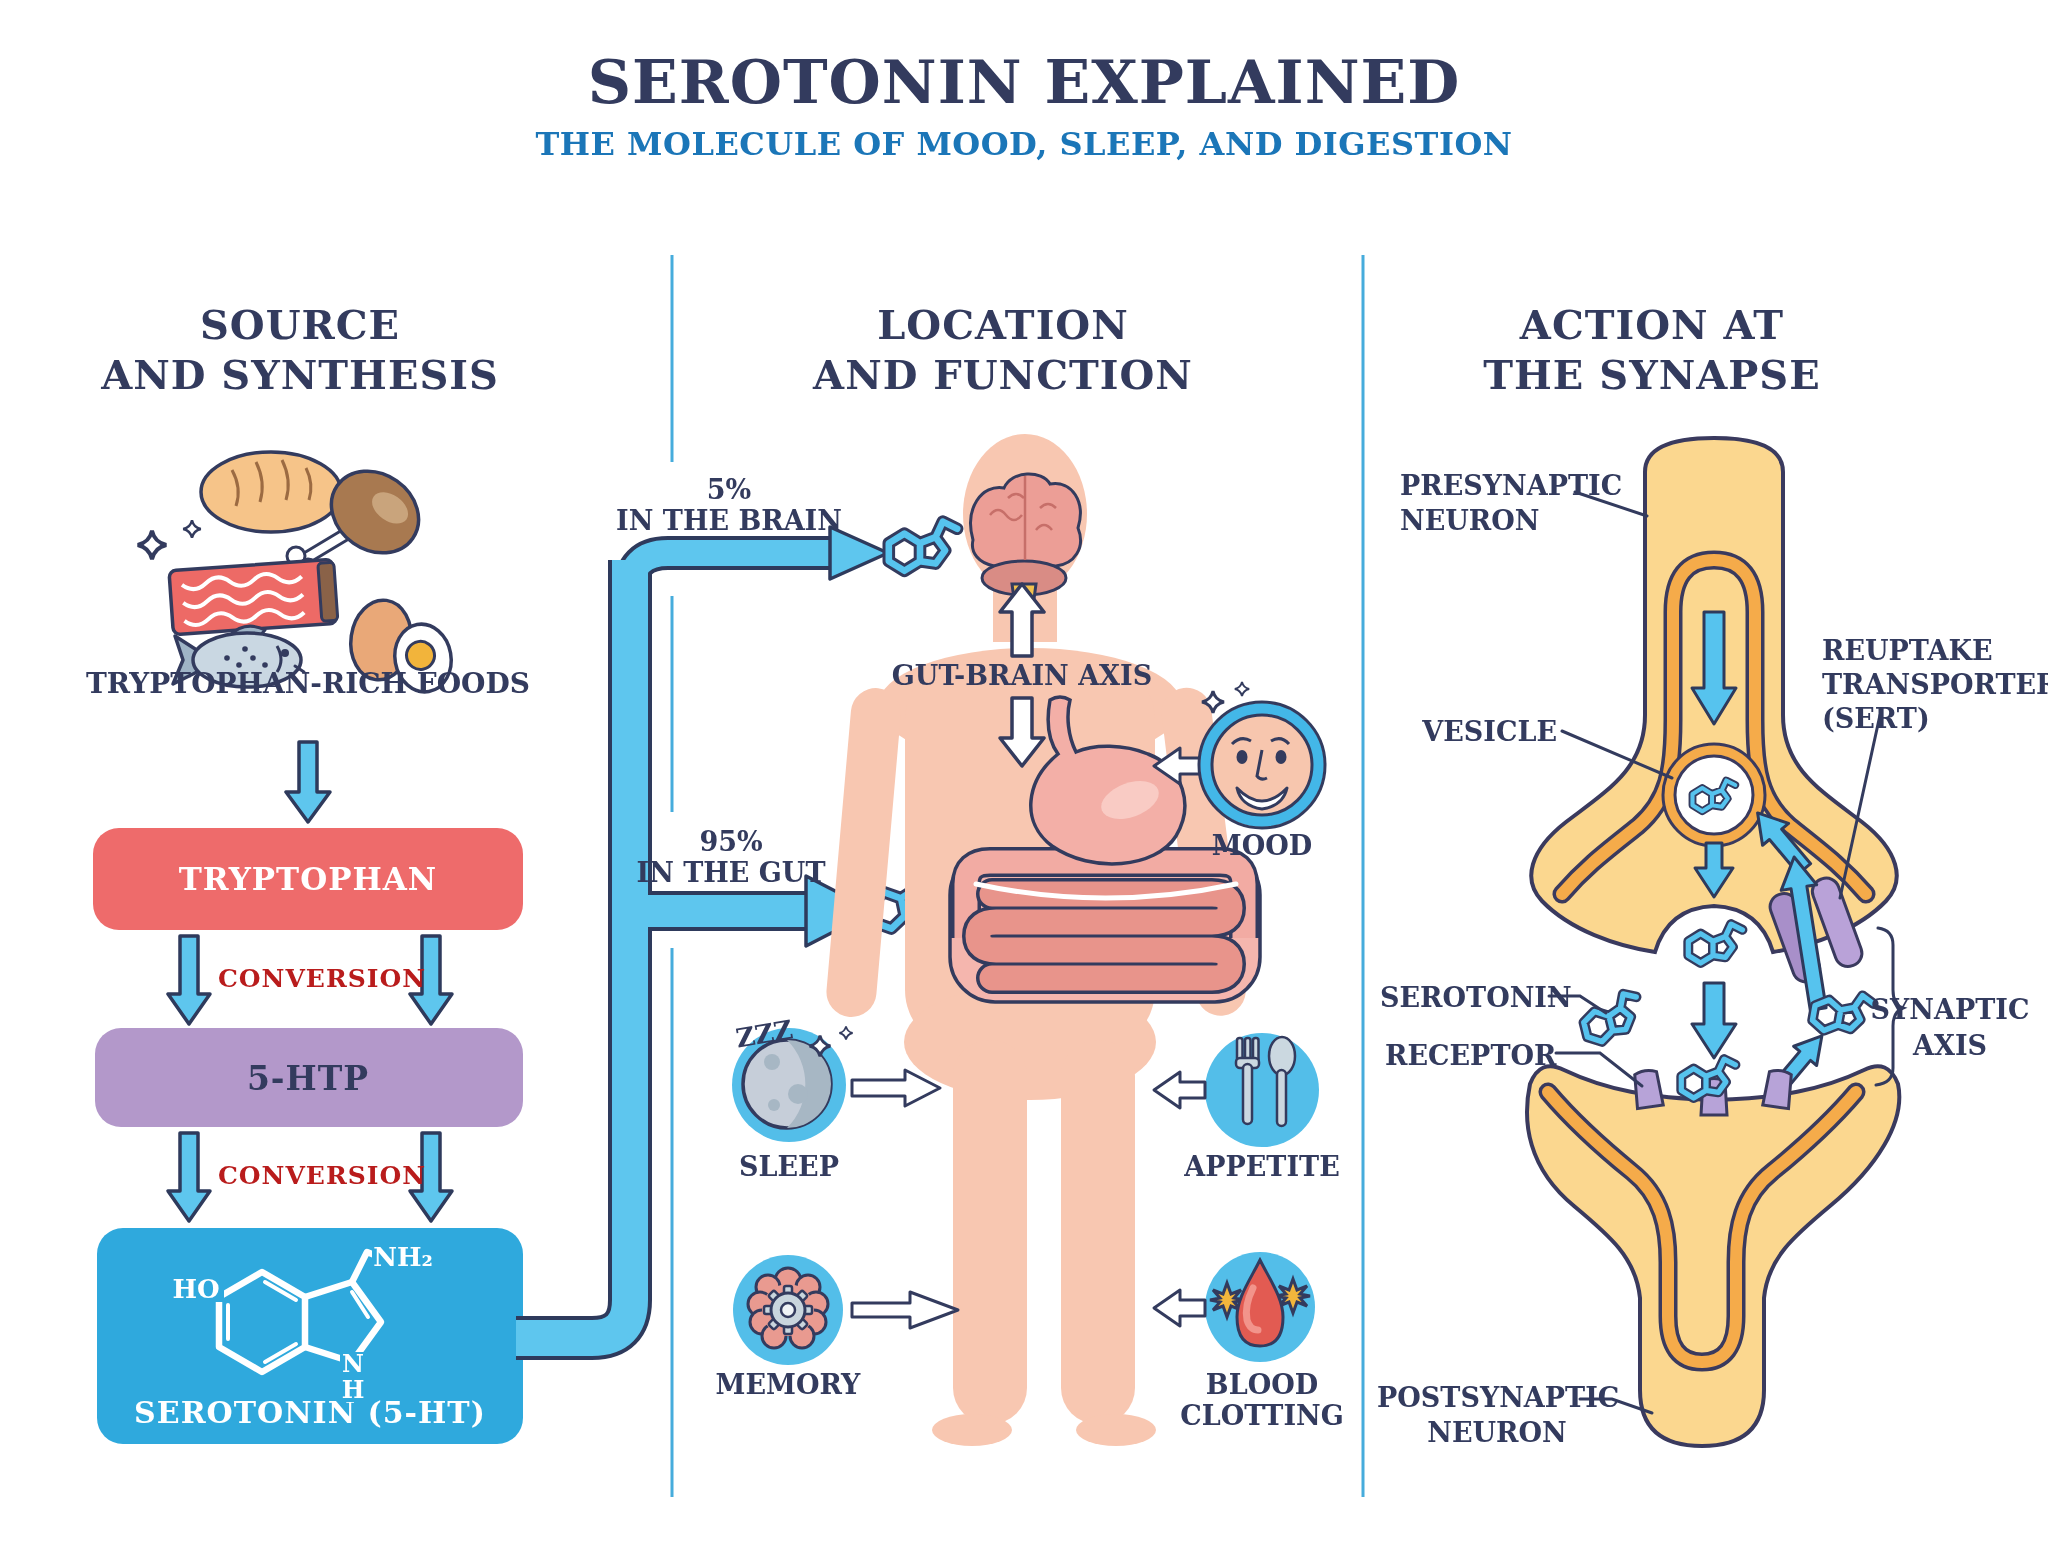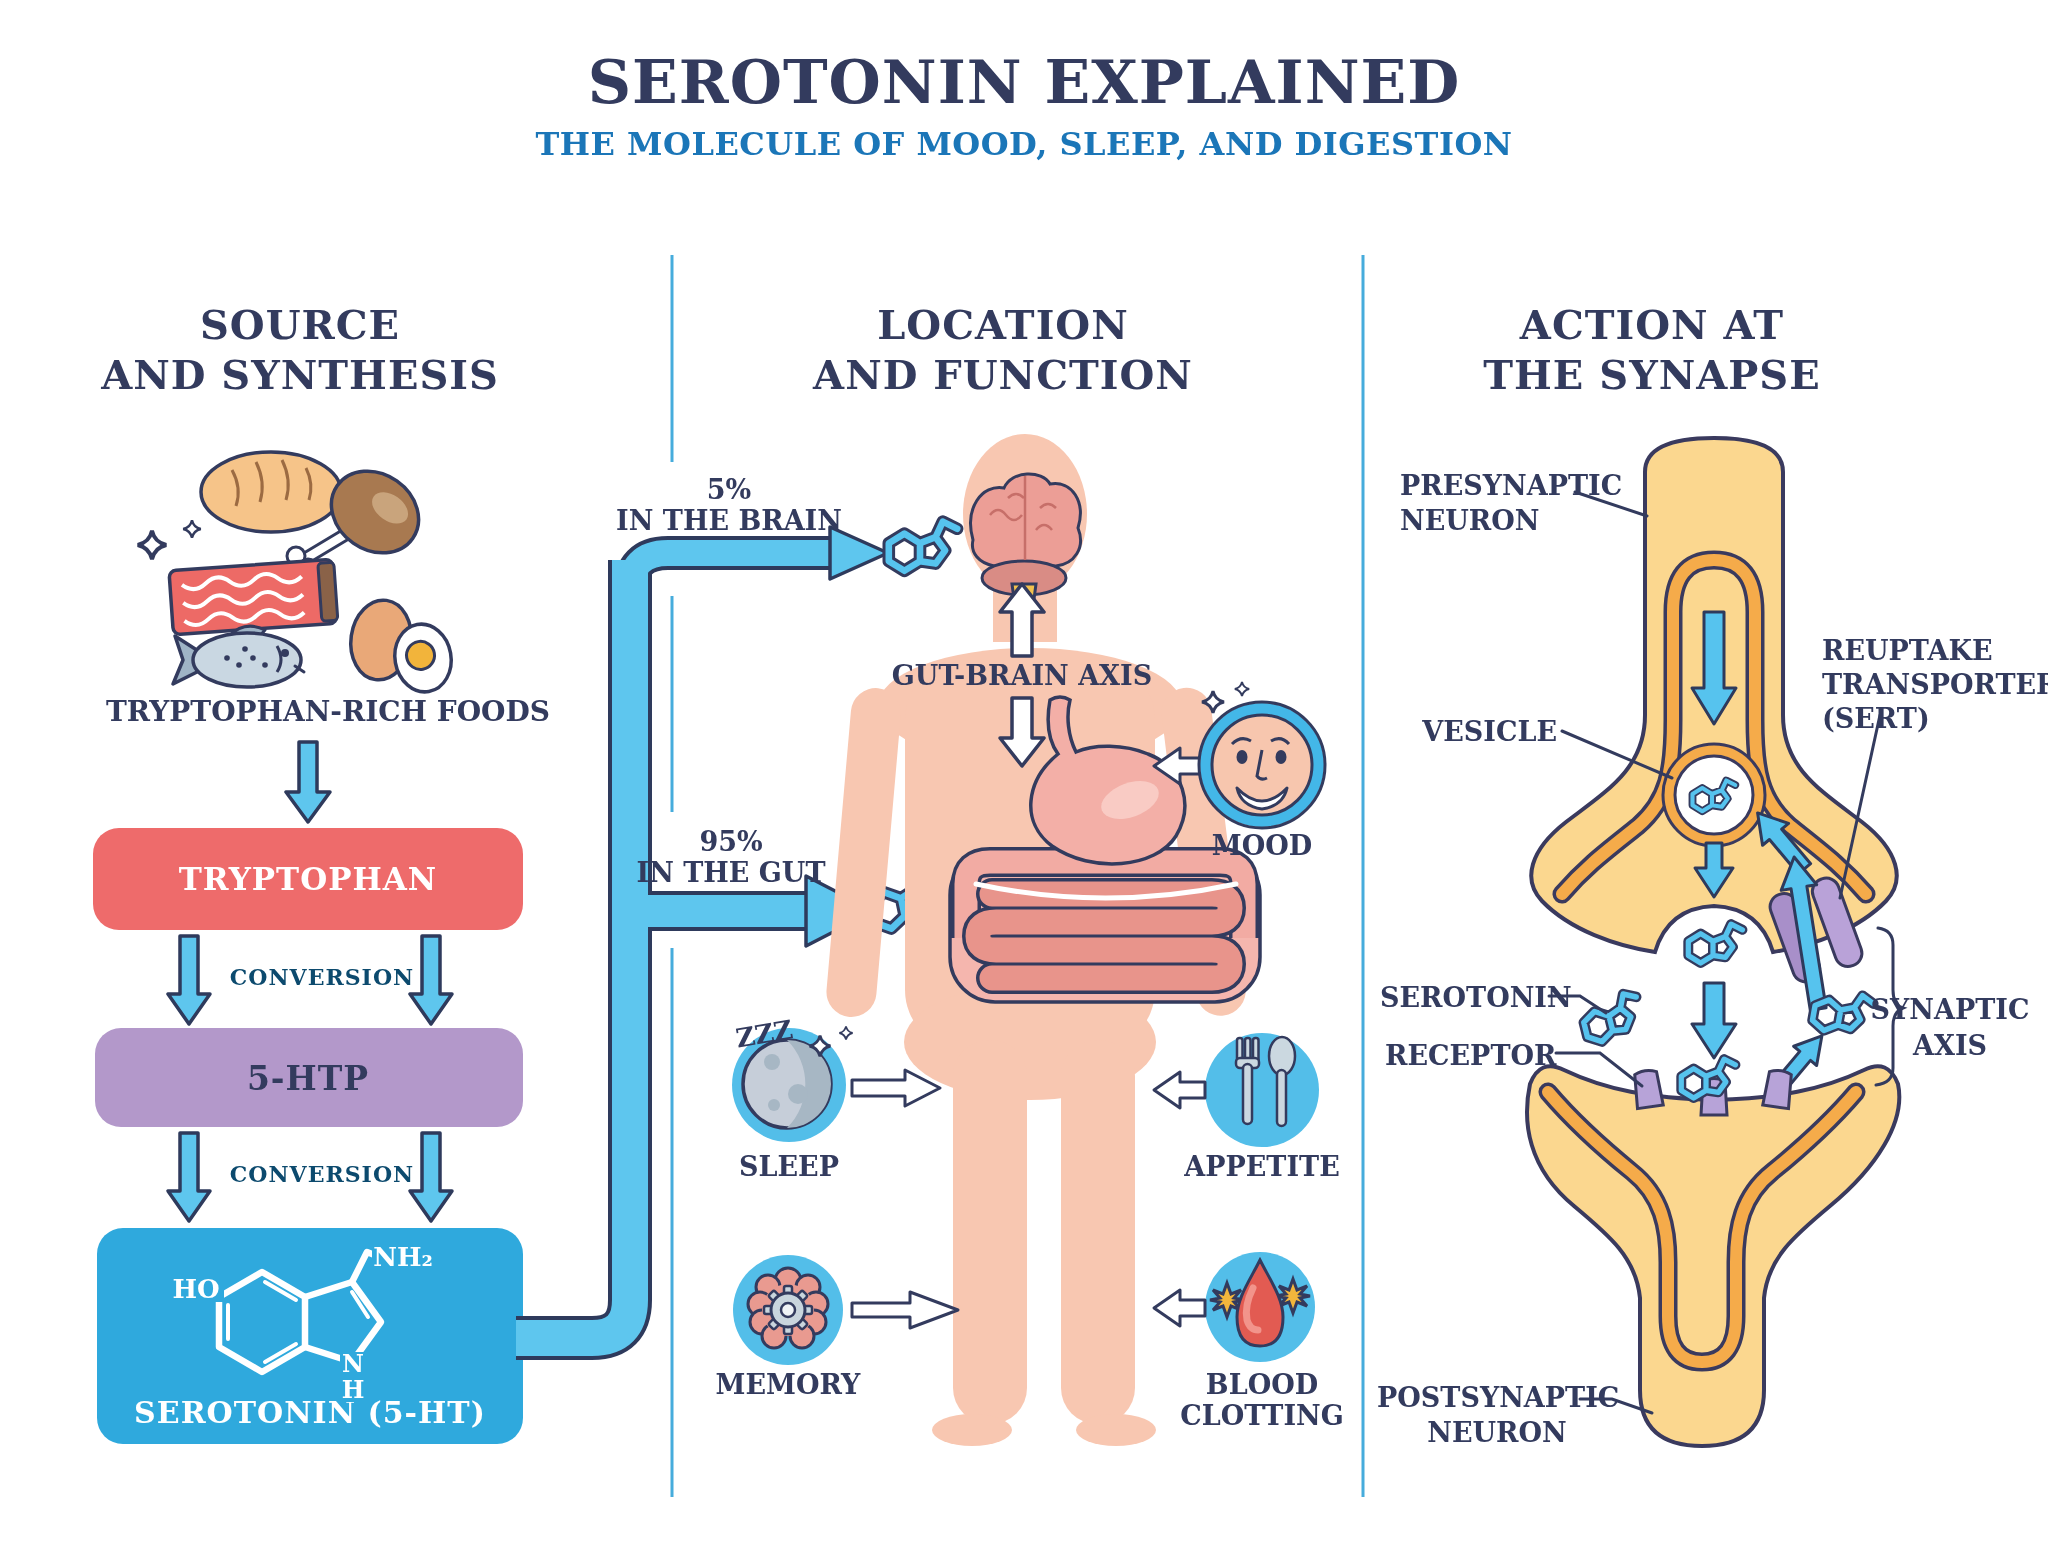--- a/index.html
+++ b/index.html
@@ -5,21 +5,21 @@
   html,body{margin:0;padding:0;background:#ffffff;}
   #canvas{position:relative;width:2048px;height:1556px;background:#ffffff;overflow:hidden;
           font-family:"DejaVu Serif","Liberation Serif",serif;}
   #art{position:absolute;left:0;top:0;z-index:2;}
   .box{position:absolute;z-index:1;display:flex;align-items:center;justify-content:center;}
   .lbl{position:absolute;z-index:3;font-weight:bold;color:#333B5E;text-align:center;
        white-space:nowrap;line-height:1.15;}
   .cx{transform:translateX(-50%);}
   .hdr{font-size:40px;line-height:50px;letter-spacing:1px;}
   .small{font-size:27px;}
-  .conv{color:#0c4a6e;font-size:22px;letter-spacing:1px;padding-left:28px;}
+  .conv{color:#b91c1c;font-size:25px;letter-spacing:1px;padding-left:28px;}
   .wht{color:#ffffff;}
   .chem{z-index:3;background:#2FA9DD;color:#ffffff;font-weight:bold;position:absolute;
         text-align:center;line-height:1;}
 </style>
 </head>
 <body>
 
 <div id="canvas">
 
   <div class="box" style="left:93px;top:828px;width:430px;height:102px;background:#EE6B6B;border-radius:26px;"></div>
@@ -335,21 +335,21 @@
   </div>
   <div class="lbl cx hdr" style="left:1003px;top:300px;">
     <div>LOCATION</div>
     <div>AND FUNCTION</div>
   </div>
   <div class="lbl cx hdr" style="left:1652px;top:300px;">
     <div>ACTION AT</div>
     <div>THE SYNAPSE</div>
   </div>
 
-  <div class="lbl cx" style="left:308px;top:696px;font-size:28px;margin-left:20px;">TRYPTOPHAN-RICH FOODS</div>
+  <div class="lbl cx" style="left:308px;top:668px;font-size:28px;">TRYPTOPHAN-RICH FOODS</div>
   <div class="lbl cx wht" style="left:308px;top:862px;font-size:31px;letter-spacing:1px;">TRYPTOPHAN</div>
   <div class="lbl cx conv" style="left:308px;top:965px;">CONVERSION</div>
   <div class="lbl cx" style="left:308px;top:1060px;font-size:33px;letter-spacing:1px;">5-HTP</div>
   <div class="lbl cx conv" style="left:308px;top:1162px;">CONVERSION</div>
   <div class="lbl cx wht" style="left:310px;top:1396px;font-size:30px;letter-spacing:1px;">SEROTONIN (5-HT)</div>
 
   <div class="chem" style="left:168px;top:1276px;width:56px;font-size:26px;">HO</div>
   <div class="chem" style="left:372px;top:1244px;width:62px;font-size:26px;">NH₂</div>
   <div class="chem" style="left:340px;top:1352px;width:26px;font-size:24px;">N</div>
   <div class="chem" style="left:340px;top:1378px;width:26px;font-size:24px;">H</div>

